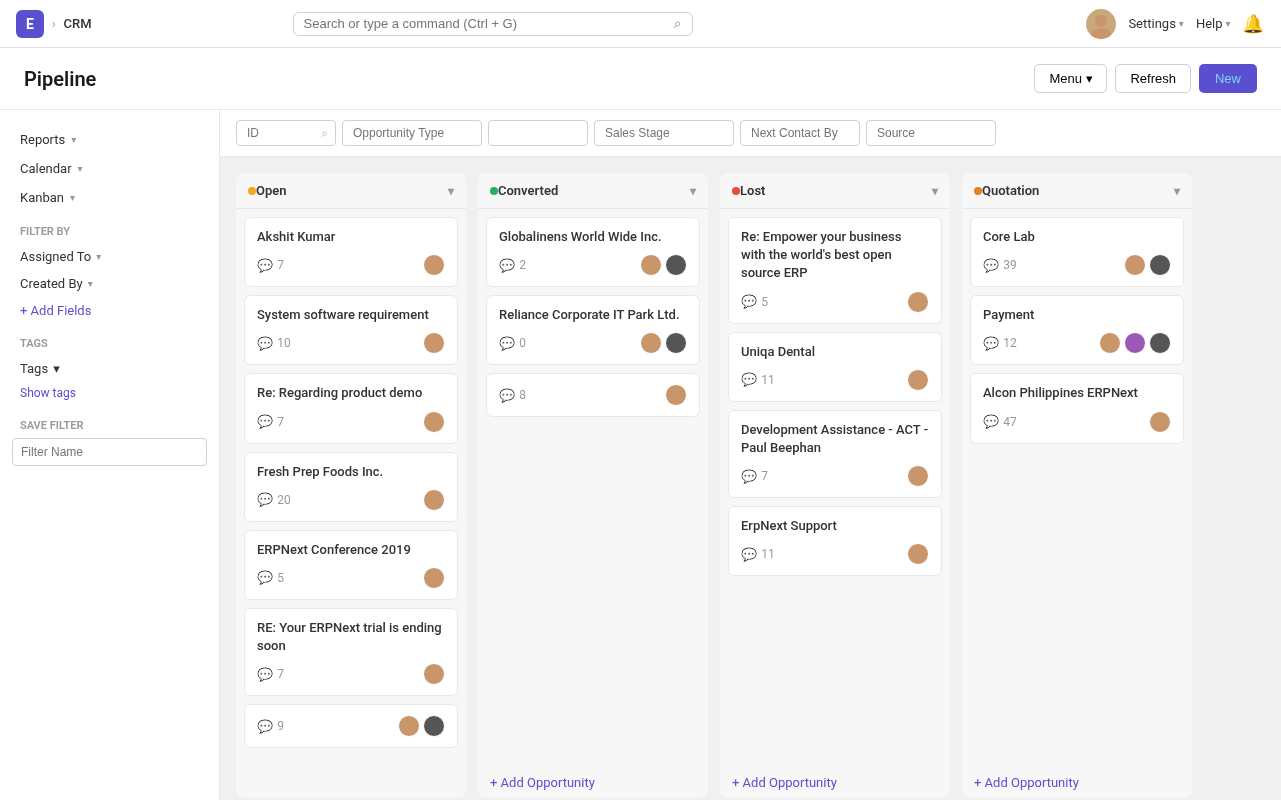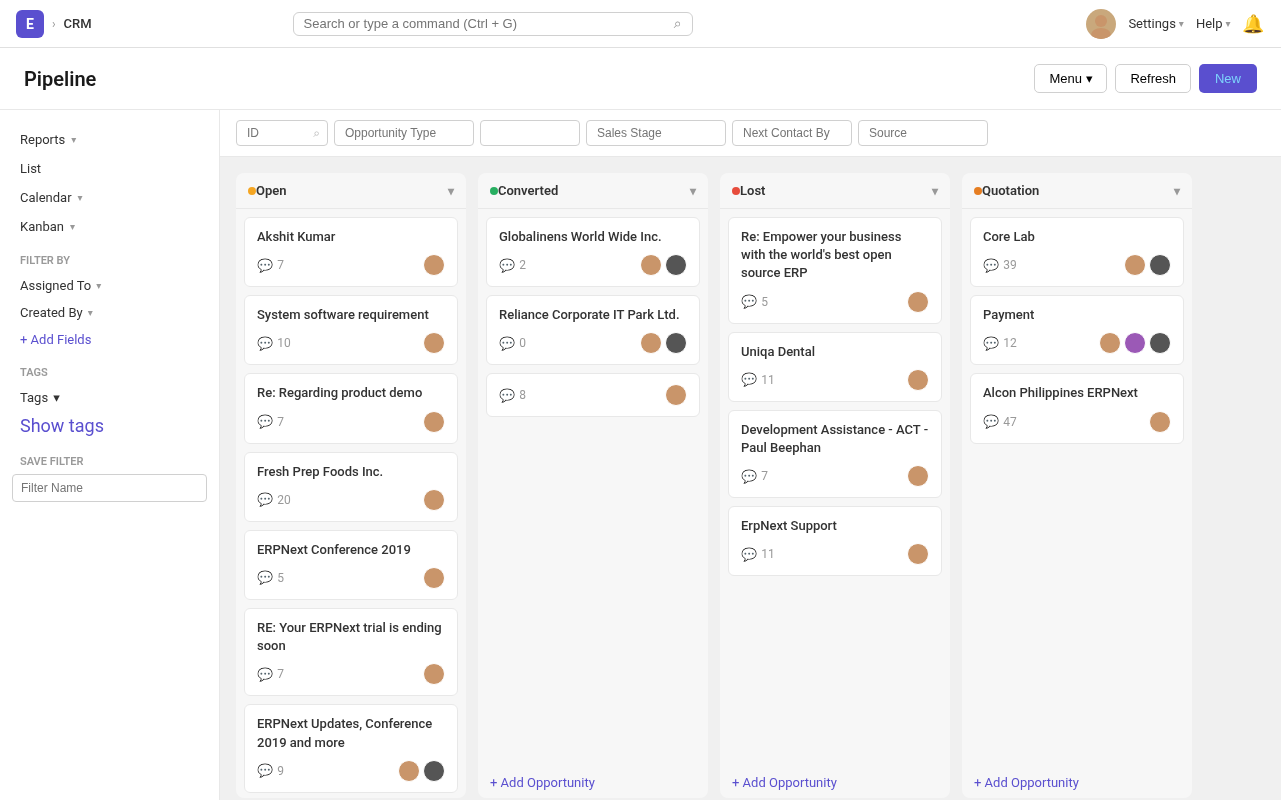--- a/index.html
+++ b/index.html
@@ -71,21 +71,21 @@
     .sidebar-item .arrow { font-size: 10px; color: #999; }
     .sidebar-section { font-size: 11px; font-weight: 600; color: #999; text-transform: uppercase; margin: 14px 8px 6px; }
     .filter-item {
       padding: 5px 8px; cursor: pointer; font-size: 13px; color: #333;
       display: flex; align-items: center; gap: 5px; border-radius: 4px;
       margin-bottom: 2px;
     }
     .filter-item .arrow { font-size: 10px; color: #999; }
     .add-fields { color: #5a4fcf; font-size: 13px; padding: 5px 8px; cursor: pointer; display: flex; align-items: center; gap: 4px; }
     .tags-item { padding: 5px 8px; cursor: pointer; font-size: 13px; color: #333; display: flex; align-items: center; gap: 5px; }
-    .show-tags { color: #5a4fcf; font-size: 18px; padding: 5px 8px; cursor: pointer; }
+    .show-tags { color: #5a4fcf; font-size: 12px; padding: 5px 8px; cursor: pointer; }
     .filter-name-input {
       width: 100%; padding: 6px 8px; border: 1px solid #d0d0d0;
       border-radius: 4px; font-size: 12px; outline: none; color: #999;
     }
 
     
     .content-area { flex: 1; overflow: hidden; display: flex; flex-direction: column; }
 
     
     .filter-bar {
@@ -193,23 +193,20 @@
 </div>
 
 <div class="main-layout">
 
   <div class="sidebar">
     <div class="sidebar-item">
       <span>Reports</span>
       <span class="arrow">▾</span>
     </div>
     <div class="sidebar-item">
-      <span>List</span>
-    </div>
-    <div class="sidebar-item">
       <span>Calendar</span>
       <span class="arrow">▾</span>
     </div>
     <div class="sidebar-item">
       <span>Kanban</span>
       <span class="arrow">▾</span>
     </div>
 
     <div class="sidebar-section">FILTER BY</div>
 
@@ -233,21 +230,21 @@
     <div class="show-tags">Show tags</div>
 
     <div class="sidebar-section">SAVE FILTER</div>
     <input class="filter-name-input" type="text" placeholder="Filter Name" style="">
   </div>
 
   <div class="content-area">
 
     <div class="filter-bar">
       <div class="filter-input-wrap">
-        <input class="filter-input" style="width: 92px;" type="text" placeholder="ID">
+        <input class="filter-input" style="width: 100px;" type="text" placeholder="ID">
         <span class="filter-search-icon">⌕</span>
       </div>
       <input class="filter-input filter-input-wide" type="text" placeholder="Opportunity Type" style="">
       <input class="filter-input" style="width: 100px;" type="text">
       <input class="filter-input filter-input-wide" type="text" placeholder="Sales Stage" style="">
       <input class="filter-input filter-input-medium" type="text" placeholder="Next Contact By" style="">
       <input class="filter-input source-input" type="text" placeholder="Source" style="">
     </div>
 
     <div class="kanban-board" id="kanban-board">
@@ -327,21 +324,20 @@
         <div class="card-meta">
           <span class="comment-icon">💬</span>
           <span>7</span>
         </div>
         <div class="card-avatars">
                   <div class="mini-avatar" style="background:#c9956a"></div>
                 </div>
       </div>
     </div>
             <div class="card">
-      <div class="card-title">ERPNext Updates, Conference 2019 and more</div>
       <div class="card-footer">
         <div class="card-meta">
           <span class="comment-icon">💬</span>
           <span>9</span>
         </div>
         <div class="card-avatars">
                   <div class="mini-avatar" style="background:#c9956a"></div>
                   <div class="mini-avatar" style="background:#555"></div>
                 </div>
       </div>

